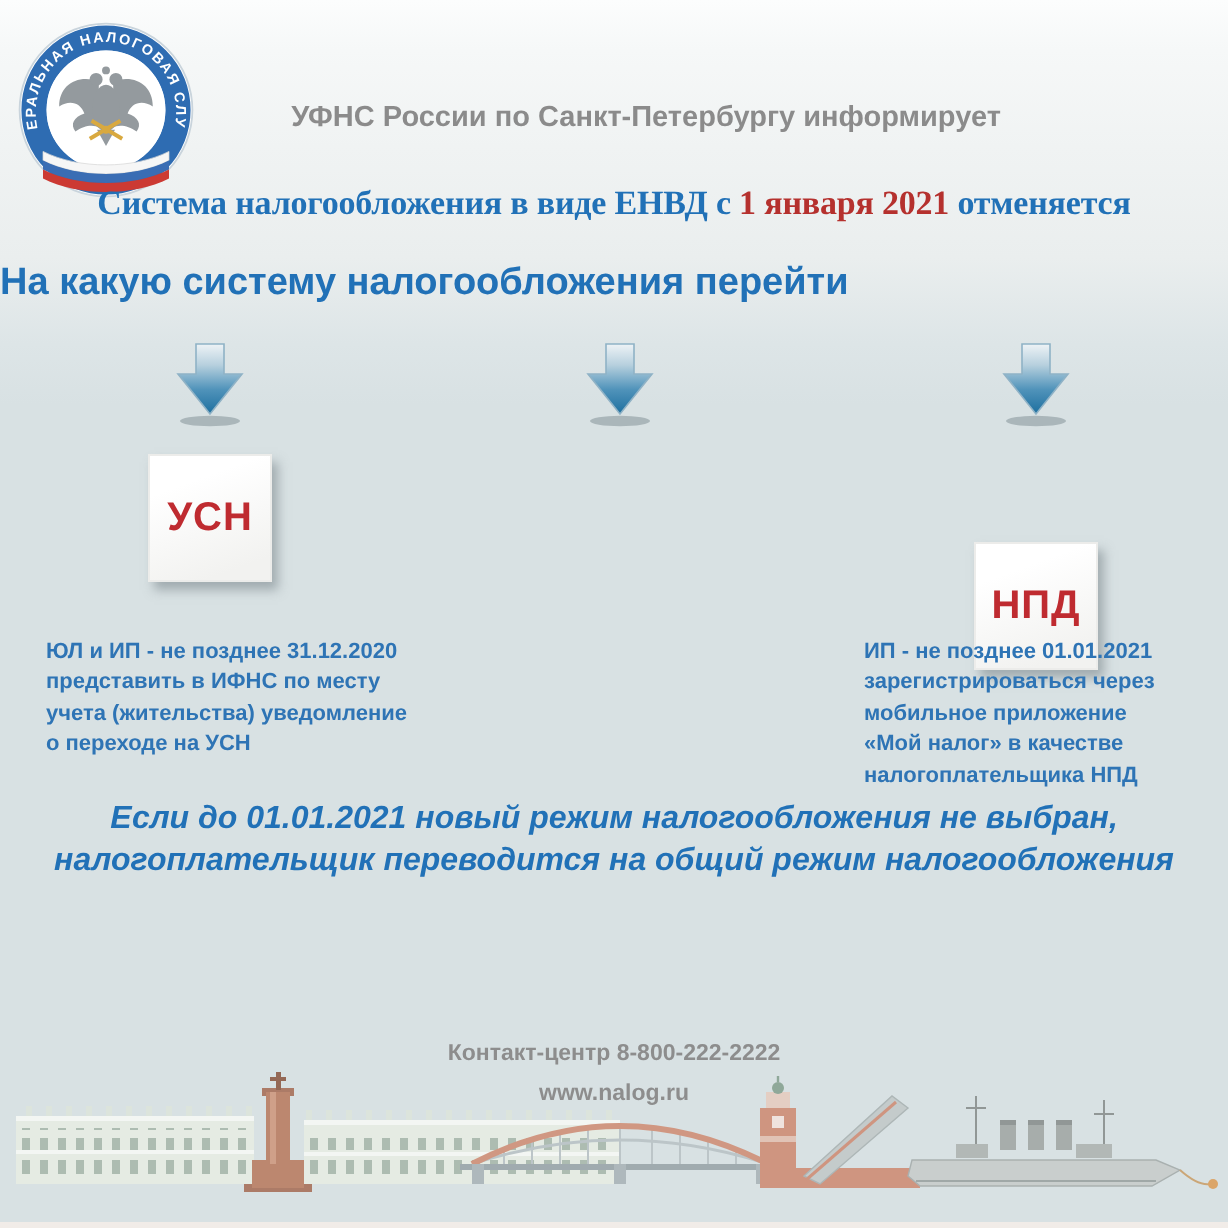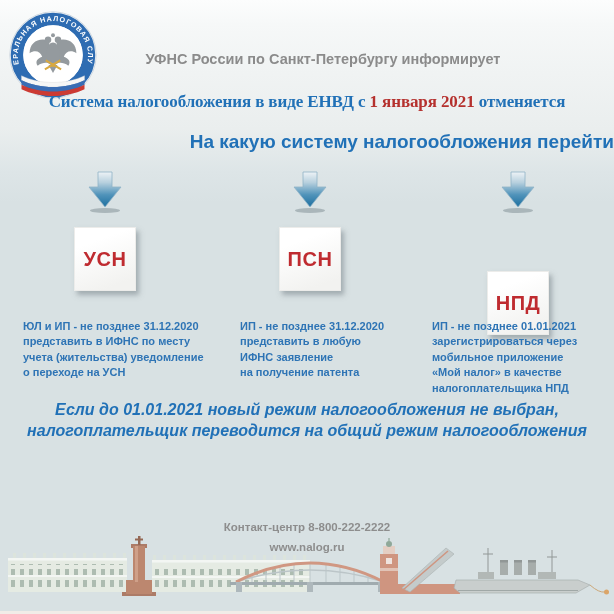--- a/index.html
+++ b/index.html
@@ -7,21 +7,21 @@
     position:relative;width:614px;height:614px;overflow:hidden;
     font-family:"Liberation Sans",sans-serif;
     background:linear-gradient(180deg,#fcfdfd 0%,#f6f8f8 4%,#f0f3f3 12%,#eaeeee 21%,#dde5e7 28%,#d8e1e3 33%,#d8e1e3 100%);
   }
   .logo{position:absolute;top:10px;left:8px;width:90px;height:90px;}
   .org-line{position:absolute;top:51px;left:0;right:0;padding-left:32px;text-align:center;
     font-size:14.5px;font-weight:bold;color:#8b8b8b;}
   .title{position:absolute;top:92px;left:0;right:0;text-align:center;white-space:nowrap;
     font-size:17px;font-weight:bold;color:#2171b7;letter-spacing:-0.1px;font-family:Liberation Serif, serif;}
   .title .hl{color:#b5312e;}
-  .subtitle{position:absolute;top:131px;left:0;right:0;text-align:right;
+  .subtitle{position:absolute;top:131px;left:0;right:0;text-align:left;
     font-size:19px;font-weight:bold;color:#2171b7;}
   .arrow{position:absolute;top:170px;width:36px;height:44px;}
   .arrow.a1{left:87px;}.arrow.a2{left:292px;}.arrow.a3{left:500px;}
   .code-box{position:absolute;top:227px;width:62px;height:64px;border-radius:0;
     background:linear-gradient(160deg,#ffffff 25%,#f2f2f0 85%);
     box-shadow:3px 4px 5px rgba(108,119,125,0.5), inset 0 0 0 1px #ececea;
     display:flex;align-items:center;justify-content:center;
     font-size:20px;font-weight:bold;color:#bf2b30;letter-spacing:0.5px;}
   .code-box.b1{left:74px;}.code-box.b2{left:279px;}.code-box.b3{left:487px;margin-top:44px;}
   .desc{position:absolute;top:319px;font-size:11px;font-weight:bold;color:#2e74b5;
@@ -106,35 +106,28 @@
     <path d="M11 2 h14 v15 h9 L18 37 L2 17 h9 Z" fill="url(#arrowGrad)" stroke="#8fb2c6" stroke-width="0.8"></path>
   </svg>
   <svg class="arrow a3" viewBox="0 0 36 44">
     <ellipse cx="18" cy="40.5" rx="15" ry="2.6" fill="#aab6ba"></ellipse>
     <path d="M11 2 h14 v15 h9 L18 37 L2 17 h9 Z" fill="url(#arrowGrad)" stroke="#8fb2c6" stroke-width="0.8"></path>
   </svg>
 
   <div class="code-box b1">
     <span>УСН</span>
   </div>
-  <div class="code-box b2">
-    <span>ПСН</span>
-  </div>
   <div class="code-box b3">
     <span>НПД</span>
   </div>
 
   <div class="desc d1">ЮЛ и ИП - не позднее 31.12.2020
 представить в ИФНС по месту
 учета (жительства) уведомление
 о переходе на УСН</div>
-  <div class="desc d2">ИП - не позднее 31.12.2020
-представить в любую
-ИФНС заявление
-на получение патента</div>
   <div class="desc d3">ИП - не позднее 01.01.2021
 зарегистрироваться через
 мобильное приложение
 «Мой налог» в качестве
 налогоплательщика НПД</div>
 
   <div class="note n1">Если до 01.01.2021 новый режим налогообложения не выбран,
 налогоплательщик переводится на  общий режим налогообложения</div>
 
   <div class="contact">

